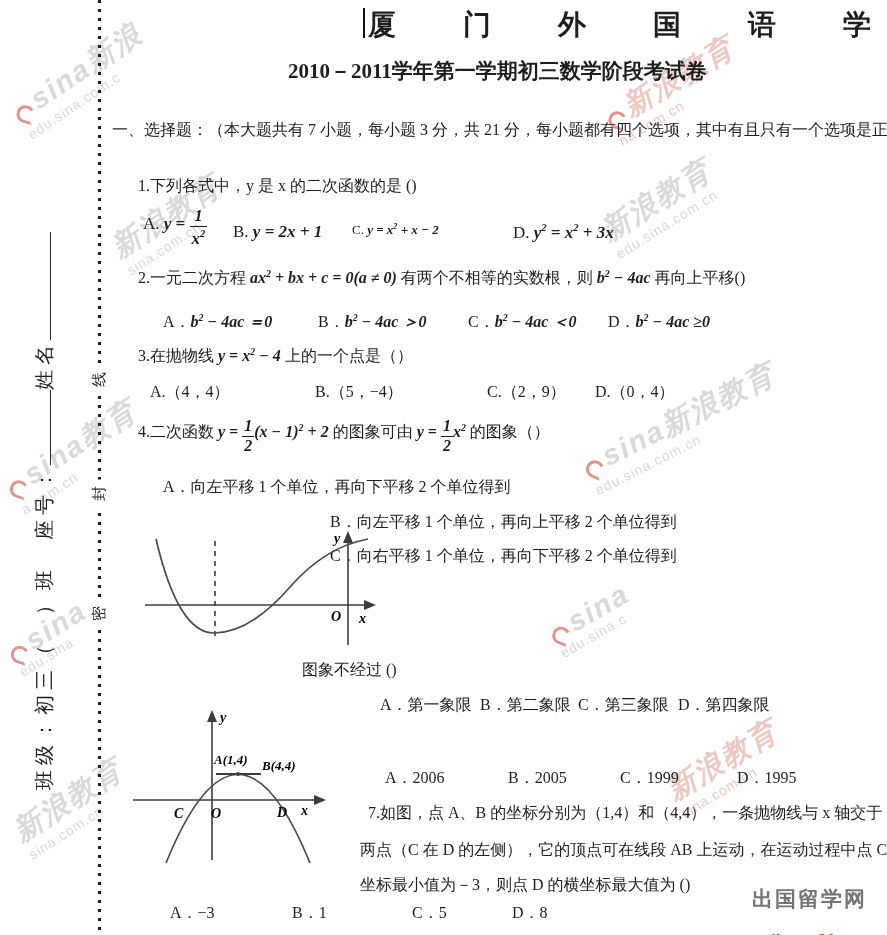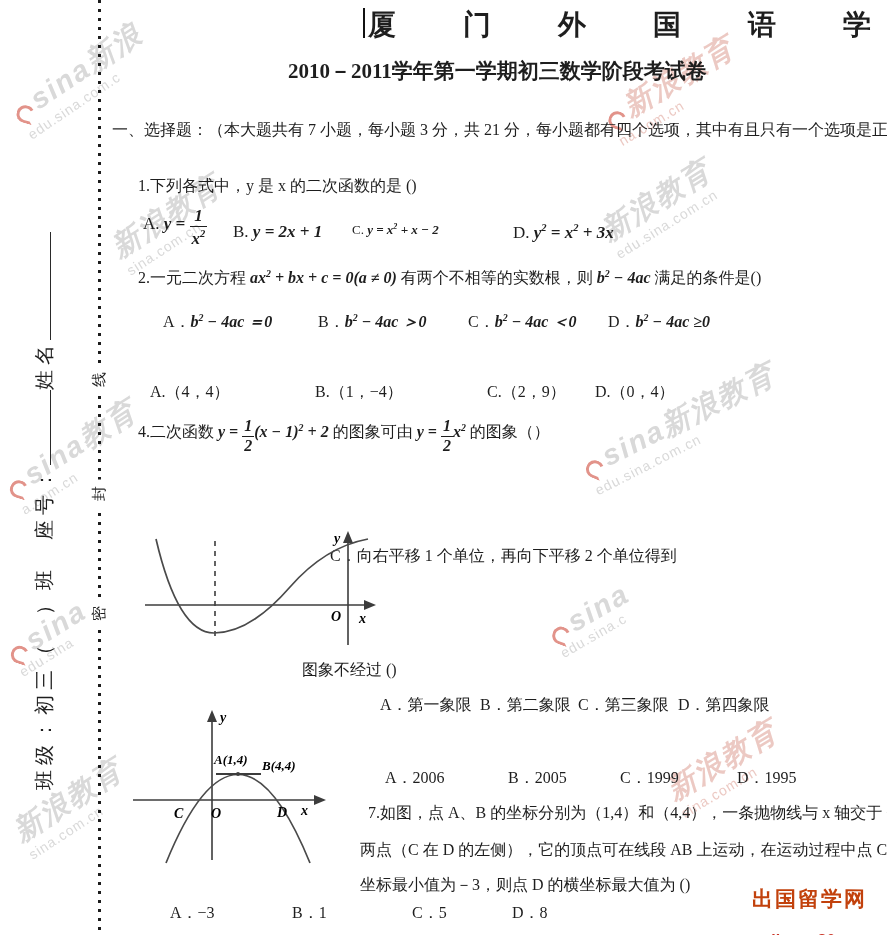--- a/index.html
+++ b/index.html
@@ -38,21 +38,21 @@
   .math{font-style:italic;font-weight:bold;}
   .math .opt-label{font-style:normal;font-weight:normal;}
   sup{font-size:0.62em;}
   .frac{display:inline-block;text-align:center;vertical-align:-0.85em;line-height:1.05;}
   .frac .num{display:block;border-bottom:1.6px solid currentColor;padding:0 2px 1px;}
   .frac .den{display:block;padding:1px 2px 0;}
   .emph{border-bottom:2px dotted #2a2a2a;padding-bottom:2px;}
   
   svg text{font-family:"Liberation Serif","DejaVu Serif",serif;font-style:italic;font-weight:bold;}
   
-  .site-name{left:752px;top:885px;font-size:21px;font-weight:bold;color:#c2410c;letter-spacing:2px;}
+  .site-name{left:752px;top:885px;font-size:21px;font-weight:bold;color:#737373;letter-spacing:2px;}
   .site-url{left:730px;top:909px;font-size:16px;font-weight:bold;color:#cb3527;
             font-family:"Liberation Sans","DejaVu Sans",sans-serif;margin-top:23px;}
 </style>
 </head>
 <body>
 
 <div id="page">
 
   <div id="wm-layer">
       <div class="wm gray" style="left: 6px; top: 52px; transform: rotate(-34deg);"><span class="flame"></span><span class="wm-main">sina新浪</span><span class="wm-sub">edu.sina.com.c</span></div>
@@ -83,32 +83,35 @@
     <div class="abs exam-title">2010－2011学年第一学期初三数学阶段考试卷</div>
 
     <div class="abs t" style="left:112px;top:120px">一、选择题：（本大题共有 7 小题，每小题 3 分，共 21 分，每小题都有四个选项，其中有且只有一个选项是正确</div>
 
     <div class="abs t" style="left:138px;top:176px">1.下列各式中，y 是 x 的二次函数的是 ()</div>
     <div class="abs t math" style="left:143px;top:207px;font-size:17px"><span class="opt-label">A.</span> <span>y = <span class="frac"><span class="num">1</span><span class="den">x<sup>2</sup></span></span></span></div>
     <div class="abs t math" style="left:233px;top:222px;font-size:17px"><span class="opt-label">B.</span> <span>y = 2x + 1</span></div>
     <div class="abs t math" style="left:352px;top:222px;font-size:13px"><span class="opt-label">C.</span> <span>y = x<sup>2</sup> + x − 2</span></div>
     <div class="abs t math" style="left:513px;top:222px;font-size:17px"><span class="opt-label">D.</span> <span>y<sup>2</sup> = x<sup>2</sup> + 3x</span></div>
 
-    <div class="abs t" style="left:138px;top:268px"><span>2.一元二次方程 </span><span class="math">ax<sup>2</sup> + bx + c = 0(a ≠ 0)</span><span> 有两个不相等的实数根，则 </span><span class="math">b<sup>2</sup> − 4ac</span><span> 满足的条件是()</span></div>
+    <div class="abs t" style="left:138px;top:268px"><span>2.一元二次方程 </span><span class="math">ax<sup>2</sup> + bx + c = 0(a ≠ 0)</span><span> 有两个不相等的实数根，则 </span><span class="math">b<sup>2</sup> − 4ac</span><span> 再向上平移()</span></div>
     <div class="abs t math" style="left:163px;top:312px"><span class="opt-label">A．</span><span>b<sup>2</sup> − 4ac ＝0</span></div>
     <div class="abs t math" style="left:318px;top:312px"><span class="opt-label">B．</span><span>b<sup>2</sup> − 4ac ＞0</span></div>
     <div class="abs t math" style="left:468px;top:312px"><span class="opt-label">C．</span><span>b<sup>2</sup> − 4ac ＜0</span></div>
     <div class="abs t math" style="left:608px;top:312px"><span class="opt-label">D．</span><span>b<sup>2</sup> − 4ac ≥0</span></div>
 
+    <div class="abs t" style="left:138px;top:346px"><span>3.在抛物线 </span><span class="math">y = x<sup>2</sup> − 4</span><span> 上的一个点是（）</span></div>
     <div class="abs t" style="left:150px;top:382px"><span>A.</span><span>（4，4）</span></div>
-    <div class="abs t" style="left:315px;top:382px"><span>B.</span><span>（1，−4）</span></div>
+    <div class="abs t" style="left:315px;top:382px"><span>B.</span><span>（5，−4）</span></div>
     <div class="abs t" style="left:487px;top:382px"><span>C.</span><span>（2，9）</span></div>
     <div class="abs t" style="left:595px;top:382px"><span>D.</span><span>（0，4）</span></div>
 
     <div class="abs t" style="left:138px;top:418px"><span>4.二次函数 </span><span class="math">y = <span class="frac"><span class="num">1</span><span class="den">2</span></span>(x − 1)<sup>2</sup> + 2</span><span> 的图象可由 </span><span class="math">y = <span class="frac"><span class="num">1</span><span class="den">2</span></span>x<sup>2</sup></span><span> 的图象（）</span></div>
+    <div class="abs t" style="left:163px;top:477px"><span>A．</span><span>向左平移 1 个单位，再向下平移 2 个单位得到</span></div>
+    <div class="abs t" style="left:330px;top:512px"><span>B．</span><span>向左平移 1 个单位，再向上平移 2 个单位得到</span></div>
     <div class="abs t" style="left:330px;top:546px"><span>C．</span><span>向右平移 1 个单位，再向下平移 2 个单位得到</span></div>
 
     <svg class="abs" style="left:140px;top:527px" width="240" height="132" viewBox="0 0 240 132">
       <line x1="5" y1="78" x2="228" y2="78" stroke="#3c3c3c" stroke-width="1.6"></line>
       <polygon points="236,78 224,73 224,83" fill="#3c3c3c"></polygon>
       <line x1="208" y1="12" x2="208" y2="118" stroke="#3c3c3c" stroke-width="1.6"></line>
       <polygon points="208,4 203,16 213,16" fill="#3c3c3c"></polygon>
       <line x1="75" y1="14" x2="75" y2="114" stroke="#3c3c3c" stroke-width="1.6" stroke-dasharray="5 5"></line>
       <path d="M16,12 Q38,106 74,106 Q110,106 150,60 Q185,20 228,12" fill="none" stroke="#4a4a4a" stroke-width="1.7"></path>
       <text x="194" y="16" font-size="14">y</text>

